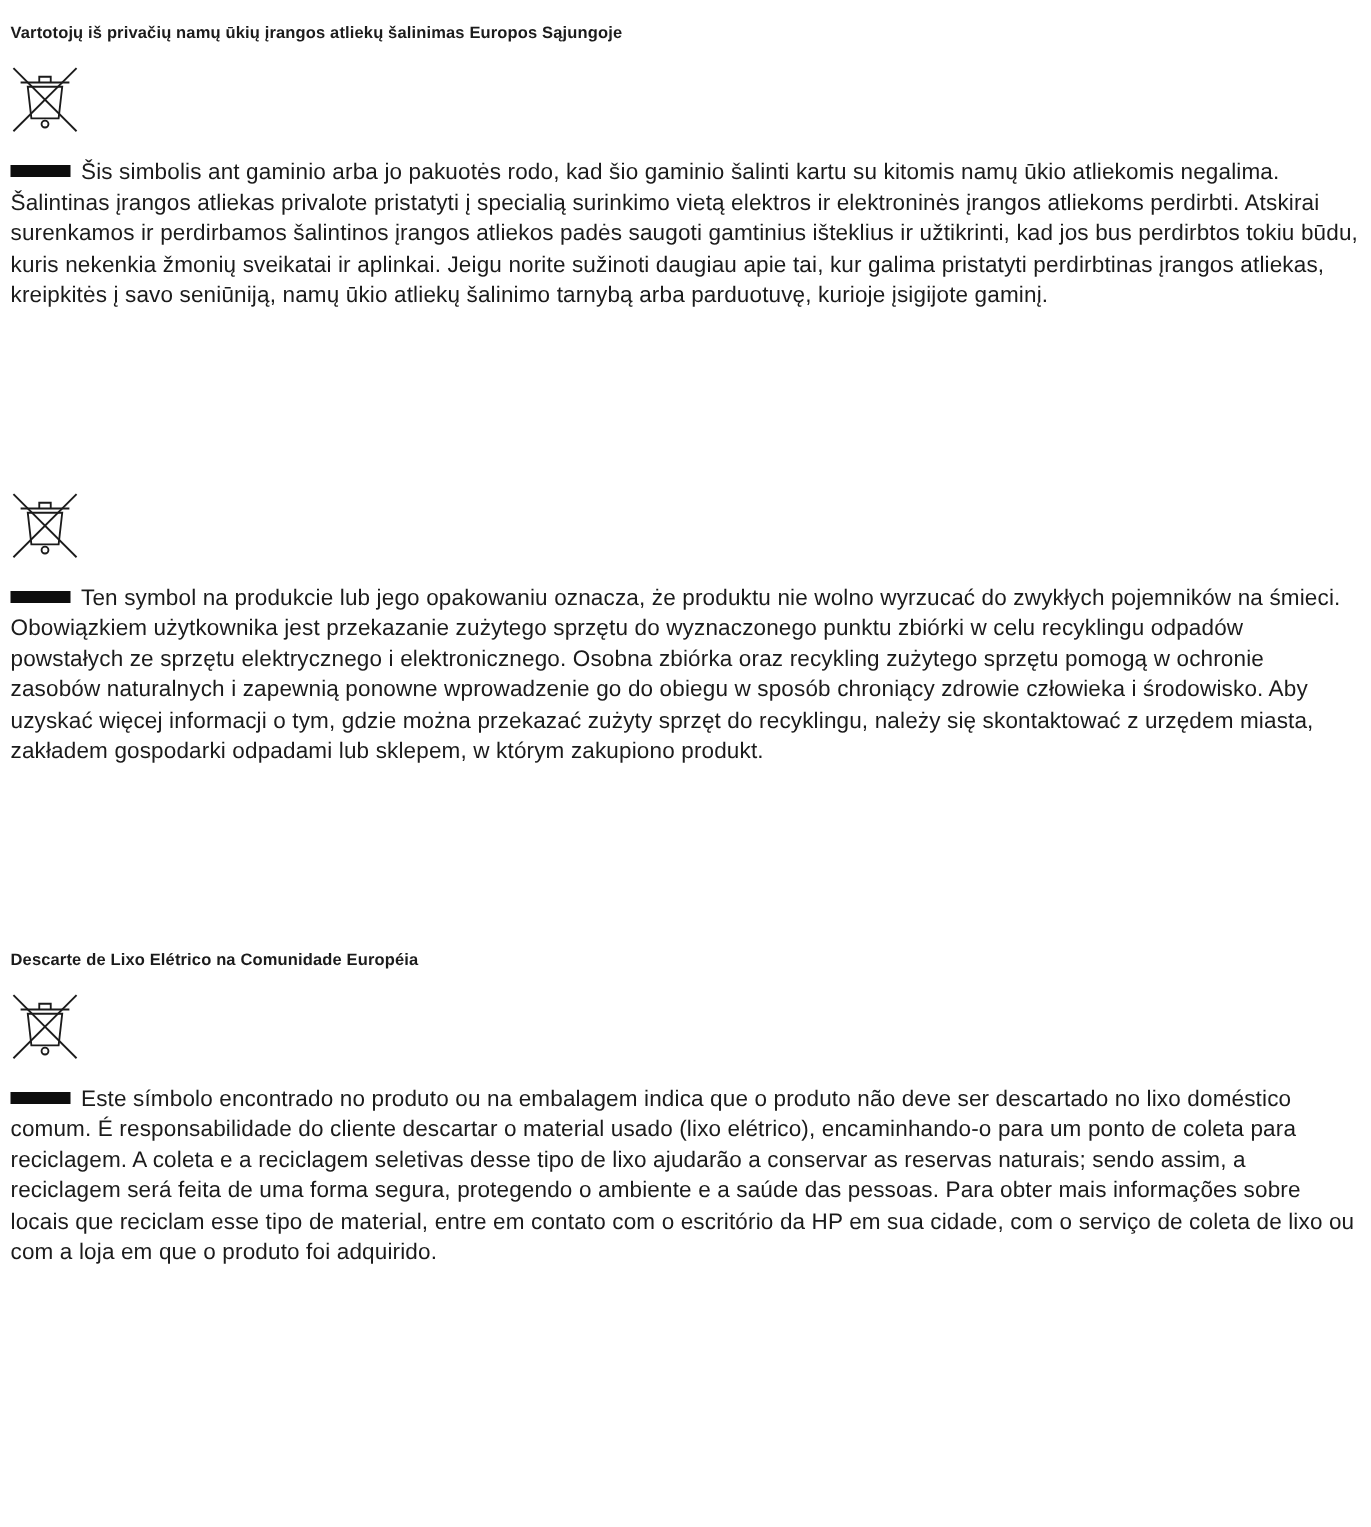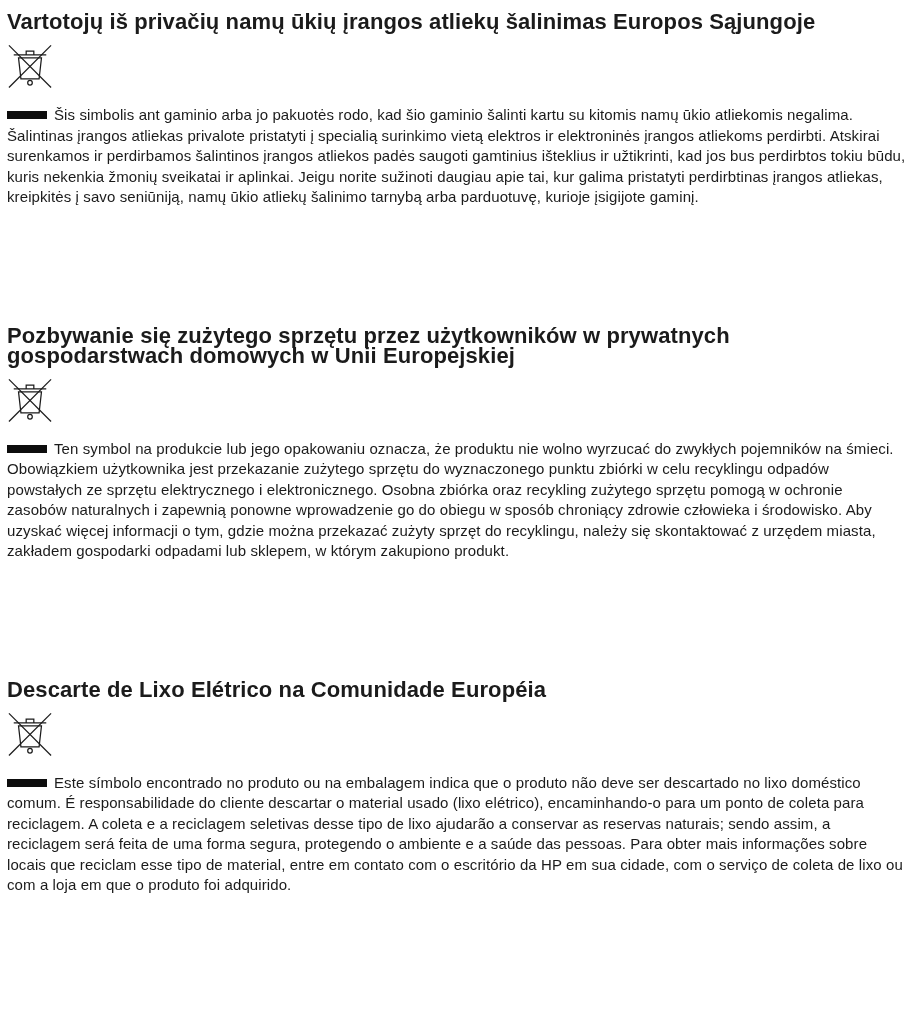--- a/index.html
+++ b/index.html
@@ -20,21 +20,21 @@
     height: 1018px;
     padding: 12px 8px 0 7px;
   }
   .notice {
     margin: 0 0 118px 0;
   }
   .notice:last-child {
     margin-bottom: 0;
   }
   .heading {
-    font-size: 22px;
+    font-size: 11px;
     font-weight: bold;
     line-height: 20px;
     margin: 0 0 10px 0;
     letter-spacing: 0.1px;
   }
   .icon-wrap {
     margin: 6px 0 16px 1px;
     width: 44px;
     height: 47px;
   }
@@ -70,21 +70,20 @@
         <path d="M11 16 L13.5 38 H32.5 L35 16 Z"></path>
         <circle cx="23" cy="42" r="2.4"></circle>
         <line x1="1" y1="3" x2="45" y2="47"></line>
         <line x1="45" y1="3" x2="1" y2="47"></line>
       </svg>
     </div>
     <p class="body"><span class="bar"></span><span>Šis simbolis ant gaminio arba jo pakuotės rodo, kad šio gaminio šalinti kartu su kitomis namų ūkio atliekomis negalima. Šalintinas įrangos atliekas privalote pristatyti į specialią surinkimo vietą elektros ir elektroninės įrangos atliekoms perdirbti. Atskirai surenkamos ir perdirbamos šalintinos įrangos atliekos padės saugoti gamtinius išteklius ir užtikrinti, kad jos bus perdirbtos tokiu būdu, kuris nekenkia žmonių sveikatai ir aplinkai. Jeigu norite sužinoti daugiau apie tai, kur galima pristatyti perdirbtinas įrangos atliekas, kreipkitės į savo seniūniją, namų ūkio atliekų šalinimo tarnybą arba parduotuvę, kurioje įsigijote gaminį.</span></p>
   </section>
 
   <section class="notice">
-    <h1 class="heading">Pozbywanie się zużytego sprzętu przez użytkowników w prywatnych gospodarstwach domowych w Unii Europejskiej</h1>
     <div class="icon-wrap">
       <svg width="44" height="47" viewBox="0 0 46 48" fill="none" stroke="#1b1b1b" stroke-width="1.3">
         <line x1="6" y1="13" x2="40" y2="13"></line>
         <path d="M19 13 V9 H27 V13"></path>
         <path d="M11 16 L13.5 38 H32.5 L35 16 Z"></path>
         <circle cx="23" cy="42" r="2.4"></circle>
         <line x1="1" y1="3" x2="45" y2="47"></line>
         <line x1="45" y1="3" x2="1" y2="47"></line>
       </svg>
     </div>

